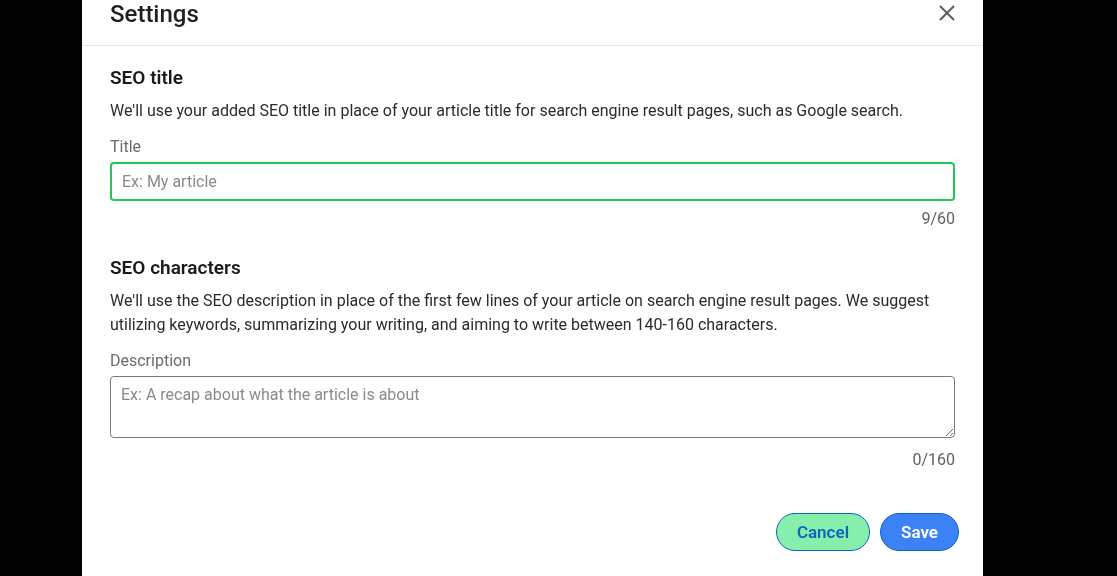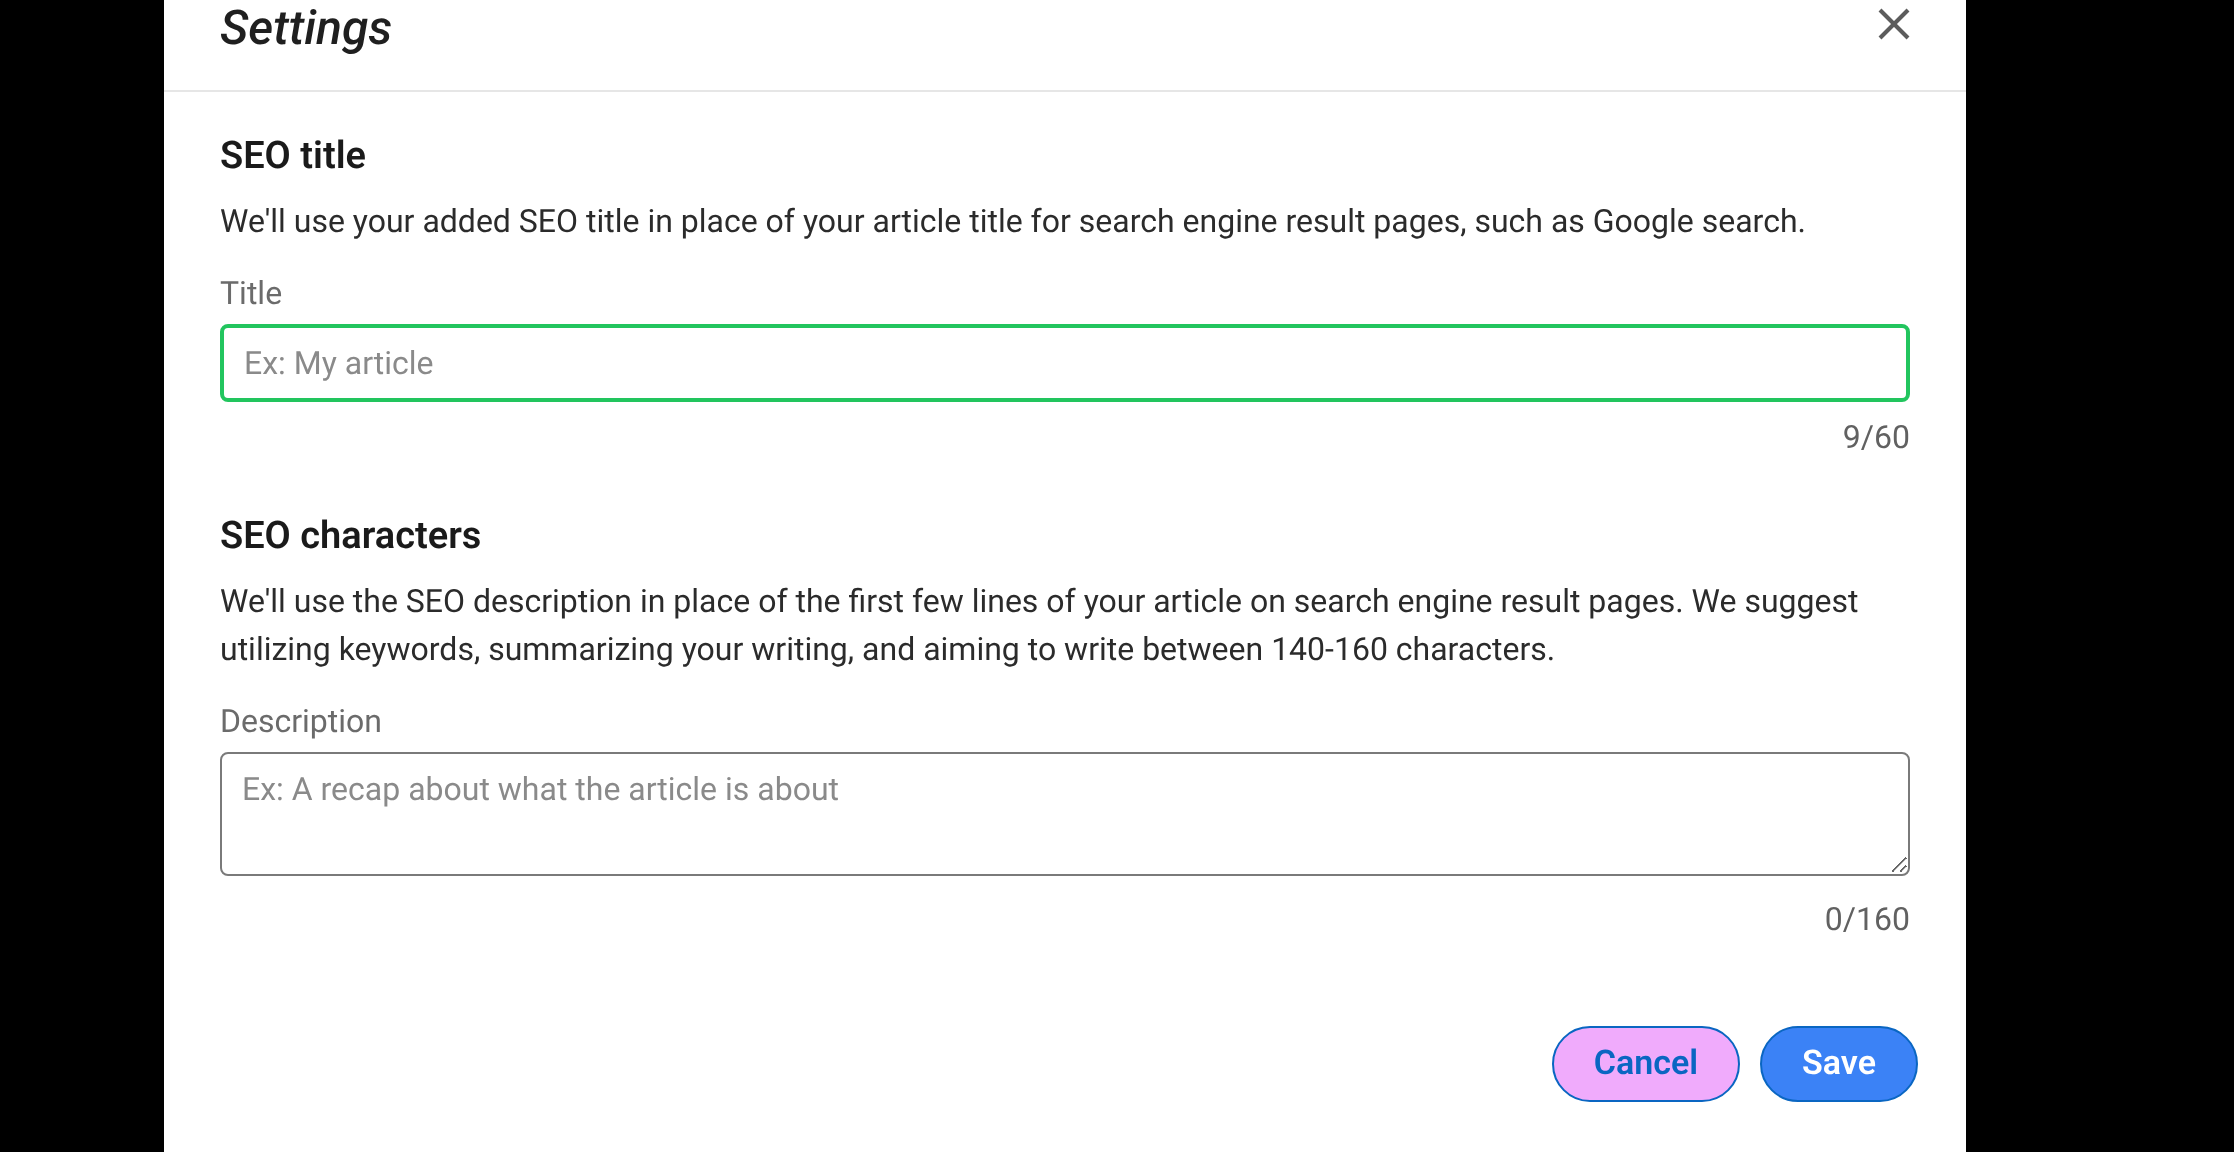--- a/index.html
+++ b/index.html
@@ -24,24 +24,23 @@
       position: absolute;
       left: 82px;
       top: 0;
       width: 901px;
       bottom: 0;
       background: #fff;
     }
     .modal-header {
       display: flex;
       justify-content: space-between;
-      align-items: flex-start;
+      align-items: center;
       padding: 0 24px 16px 28px;
       border-bottom: 1px solid #e6e6e6;
-      font-style: italic;
     }
     .modal-title {
       font-size: 24px;
       font-weight: 500;
       color: #1f1f1f;
       line-height: 1.2;
     }
     .close-btn {
       background: none;
       border: none;
@@ -122,21 +121,21 @@
     }
     .btn {
       padding: 8px 20px;
       font-size: 17px;
       font-weight: 600;
       border-radius: 22px;
       cursor: pointer;
       font-family: inherit;
     }
     .btn-secondary {
-      background: #f0abfc;
+      background: #86efac;
       color: #0a66c2;
       border: 1px solid #0a66c2;
     }
     .btn-primary {
       background: #3b82f6;
       color: #fff;
       border: 1px solid #0a66c2;
     }
   </style>
 </head>

